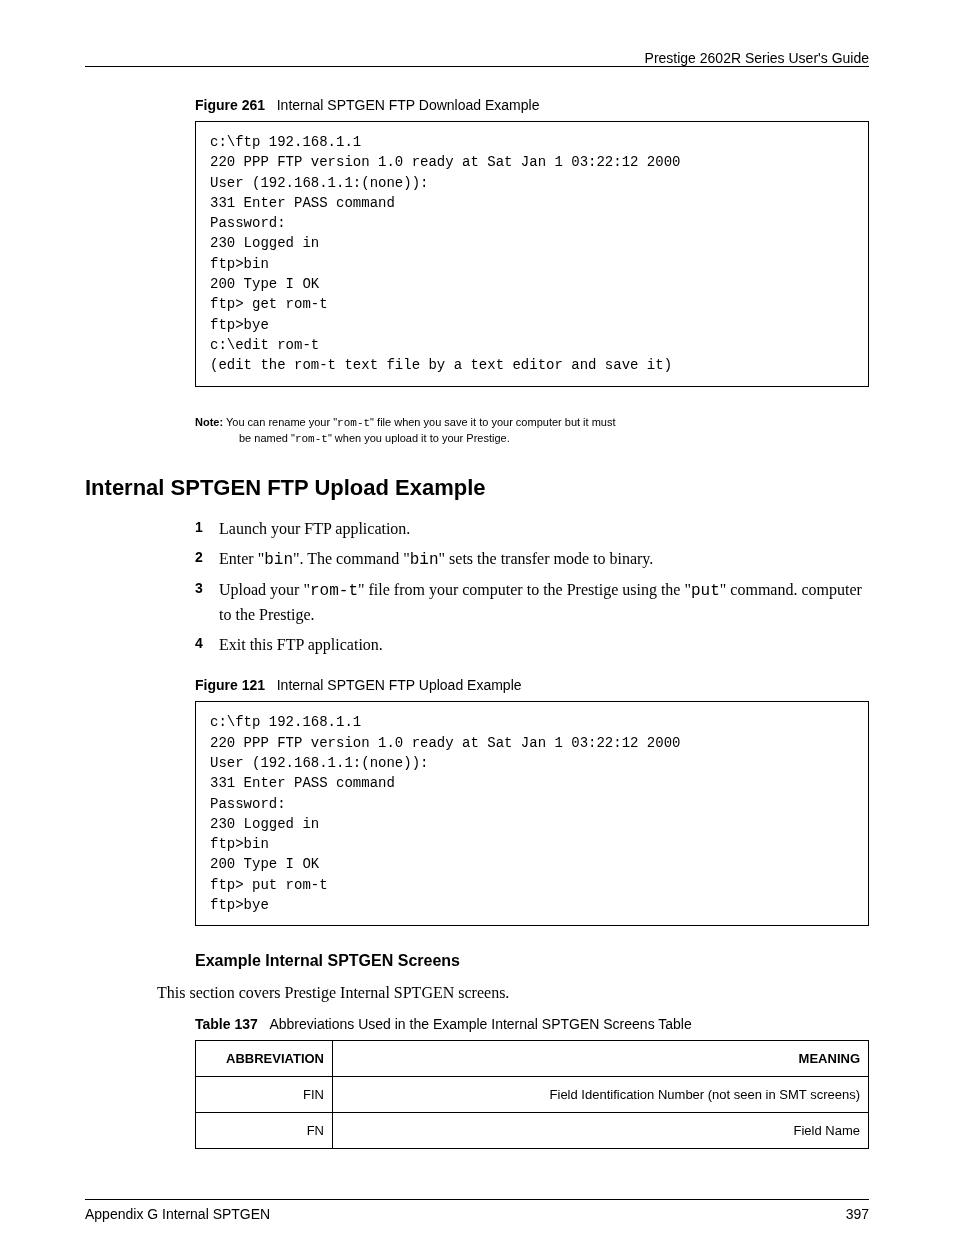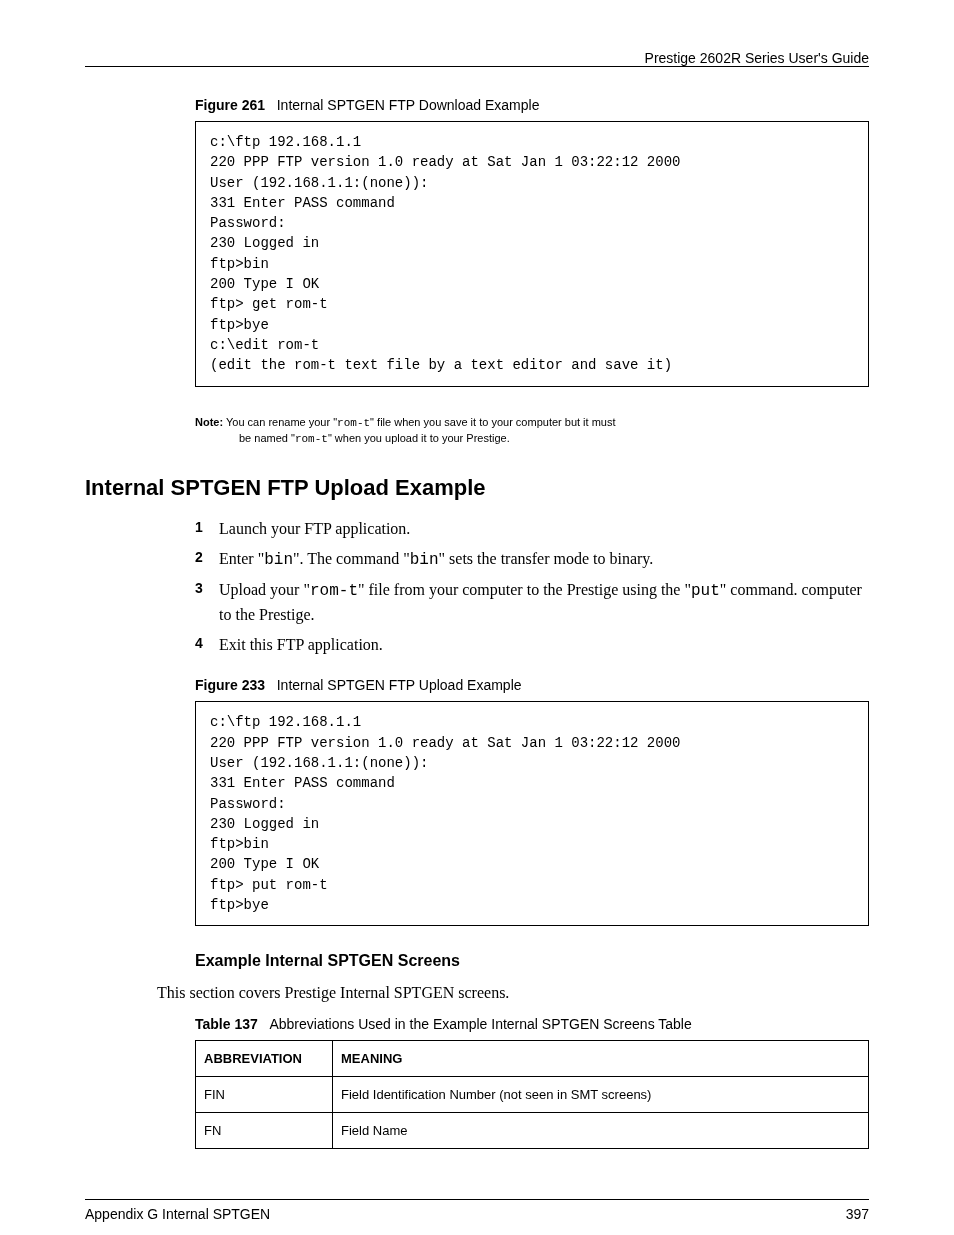--- a/index.html
+++ b/index.html
@@ -95,21 +95,21 @@
     }
     table.abbr-table {
       border-collapse: collapse;
       margin-left: 110px;
       width: calc(100% - 110px);
       font-size: 13px;
     }
     table.abbr-table th, table.abbr-table td {
       border: 1px solid #000;
       padding: 10px 8px;
-      text-align: left;
+      text-align: right;
       vertical-align: top;
     }
     table.abbr-table th {
       font-weight: bold;
     }
     table.abbr-table th:first-child,
     table.abbr-table td:first-child {
       width: 120px;
     }
     .footer {
@@ -169,21 +169,21 @@
         <div class="num">3</div>
         <div class="txt"><span>Upload your "</span><span class="mono">rom-t</span><span>" file from your computer to the Prestige using the "</span><span class="mono">put</span><span>" command. computer to the Prestige.</span></div>
       </div>
       <div class="item">
         <div class="num">4</div>
         <div class="txt"><span>Exit this FTP application.</span></div>
       </div>
     </div>
 
   <div class="figure-caption">
-    <b>Figure 233</b>&nbsp;&nbsp;&nbsp;<span>Internal SPTGEN FTP Upload Example</span>
+    <b>Figure 121</b>&nbsp;&nbsp;&nbsp;<span>Internal SPTGEN FTP Upload Example</span>
   </div>
   <div class="code-box">c:\ftp 192.168.1.1
 220 PPP FTP version 1.0 ready at Sat Jan 1 03:22:12 2000
 User (192.168.1.1:(none)):
 331 Enter PASS command
 Password:
 230 Logged in
 ftp&gt;bin
 200 Type I OK
 ftp&gt; put rom-t

